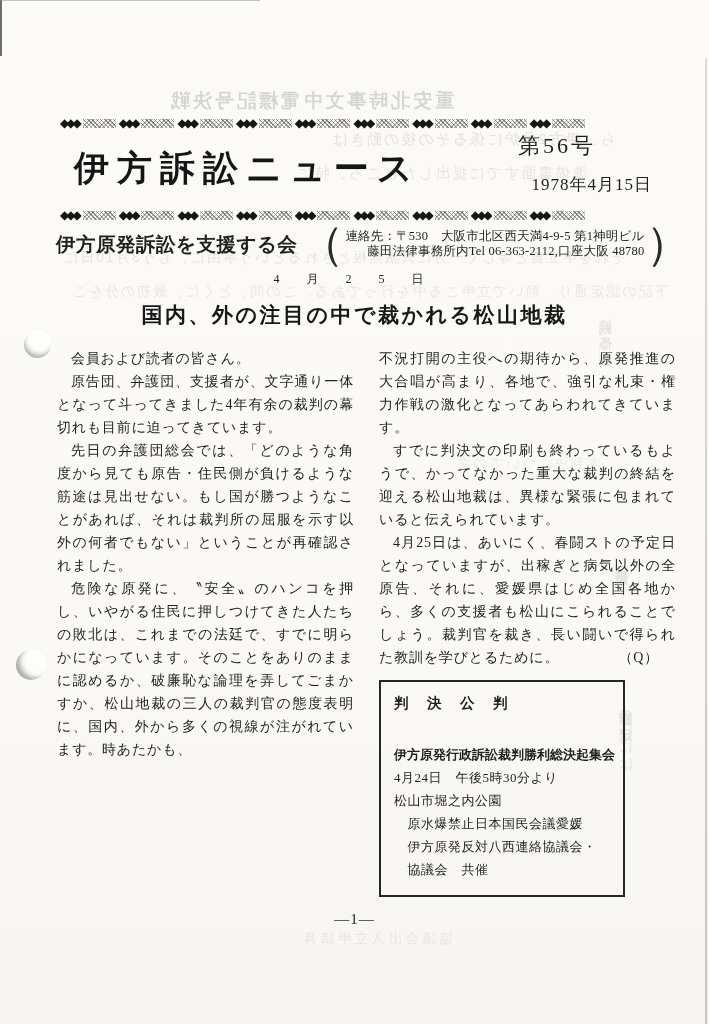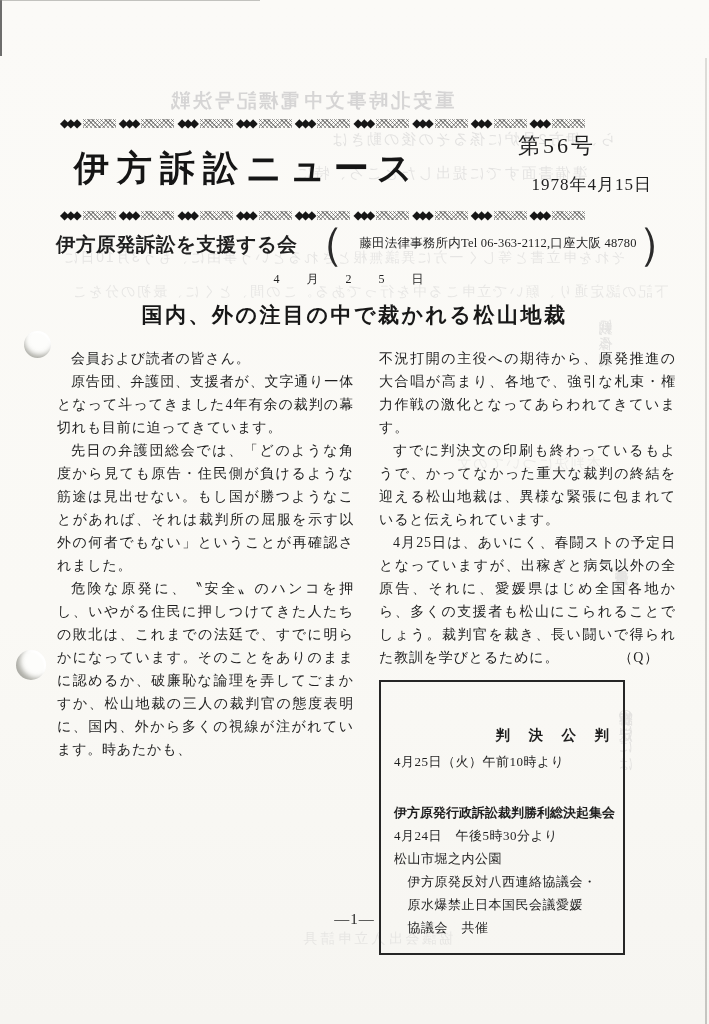--- a/index.html
+++ b/index.html
@@ -57,21 +57,21 @@
   .headline { position:absolute; top:301px; left:0; width:100%; text-align:center; margin:0;
     font-size:21px; font-weight:bold; letter-spacing:2.5px; color:#181818; }
   
   .columns { position:absolute; top:347px; left:57px; display:flex; gap:25px; }
   .col { width:297px; font-size:14px; line-height:23px; letter-spacing:.8px; text-align:justify; }
   .col p { margin:0; text-indent:1em; }
   .col p.no-indent { text-indent:0; }
   
   .notice-box { margin-top:11px; width:217px; border:2px solid #262626;
     padding:10px 12px 14px 13px; font-size:13px; line-height:23px; letter-spacing:.5px; }
-  .box-title { text-align:right; font-weight:bold; font-size:14.5px; letter-spacing:2px; margin-bottom:3px;margin-top:32px; }
+  .box-title { text-align:left; font-weight:bold; font-size:14.5px; letter-spacing:2px; margin-bottom:3px; }
   .rally-title { font-weight:bold; margin-top:28px; font-size:13px; white-space:nowrap; letter-spacing:0; }
   .box-line { white-space:pre-wrap; }
   
   .page-number { position:absolute; top:911px; left:0; width:100%; text-align:center;
     font-size:15px; letter-spacing:1px; }
 </style>
 </head>
 <body>
 
 <div class="page">
@@ -134,20 +134,21 @@
         <span class="deco-hatch"></span>
         <span class="deco-cluster">◆◆◆</span>
         <span class="deco-hatch"></span>
       </div>
   </div>
 
   <div class="org-line">
     <span class="org-name">伊方原発訴訟を支援する会</span>
     <span class="bracket">（</span>
     <span class="contact">
+      <div class="contact-l1">連絡先：〒530　大阪市北区西天満4-9-5 第1神明ビル</div>
       <div class="contact-l2">藤田法律事務所内Tel 06-363-2112,口座大阪 48780</div>
     </span>
     <span class="bracket">）</span>
   </div>
 
   <div class="kicker">4 月 2 5 日</div>
   <h2 class="headline">国内、外の注目の中で裁かれる松山地裁</h2>
 
   <div class="columns">
     <div class="col">
@@ -156,26 +157,25 @@
       <p>先日の弁護団総会では、「どのような角度から見ても原告・住民側が負けるような筋途は見出せない。もし国が勝つようなことがあれば、それは裁判所の屈服を示す以外の何者でもない」ということが再確認されました。</p>
       <p>危険な原発に、〝安全〟のハンコを押し、いやがる住民に押しつけてきた人たちの敗北は、これまでの法廷で、すでに明らかになっています。そのことをありのままに認めるか、破廉恥な論理を弄してごまかすか、松山地裁の三人の裁判官の態度表明に、国内、外から多くの視線が注がれています。時あたかも、</p>
     </div>
     <div class="col">
       <p class="no-indent">不況打開の主役への期待から、原発推進の大合唱が高まり、各地で、強引な札束・権力作戦の激化となってあらわれてきています。</p>
       <p>すでに判決文の印刷も終わっているもようで、かってなかった重大な裁判の終結を迎える松山地裁は、異様な緊張に包まれていると伝えられています。</p>
       <p>4月25日は、あいにく、春闘ストの予定日となっていますが、出稼ぎと病気以外の全原告、それに、愛媛県はじめ全国各地から、多くの支援者も松山にこられることでしょう。裁判官を裁き、長い闘いで得られた教訓を学びとるために。　　　　（Q）</p>
 
       <div class="notice-box">
         <div class="box-title">判　決　公　判</div>
-        <div class="box-line">4月25日（火）午前10時より</div>
         <div class="rally-title">伊方原発行政訴訟裁判勝利総決起集会</div>
         <div class="box-line">4月24日　午後5時30分より</div>
         <div class="box-line">松山市堀之内公園</div>
+        <div class="box-line">　原水爆禁止日本国民会議愛媛</div>
         <div class="box-line">　伊方原発反対八西連絡協議会・</div>
-        <div class="box-line">　原水爆禁止日本国民会議愛媛</div>
         <div class="box-line">　協議会　共催</div>
       </div>
     </div>
   </div>
 
   <div class="page-number">―1―</div>
 
   <div class="hole hole1"></div>
   <div class="hole hole2"></div>
   <div class="edge-right"></div>

